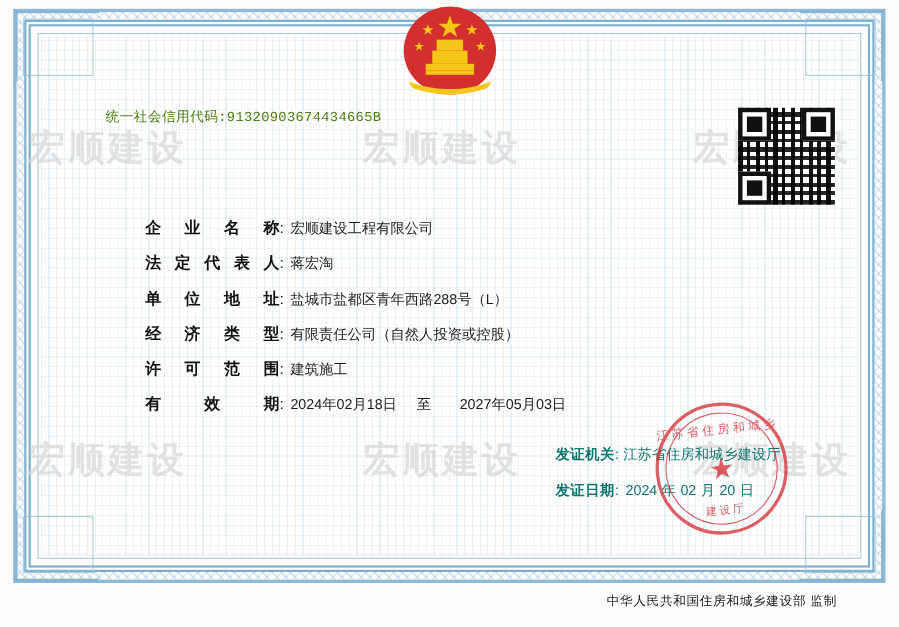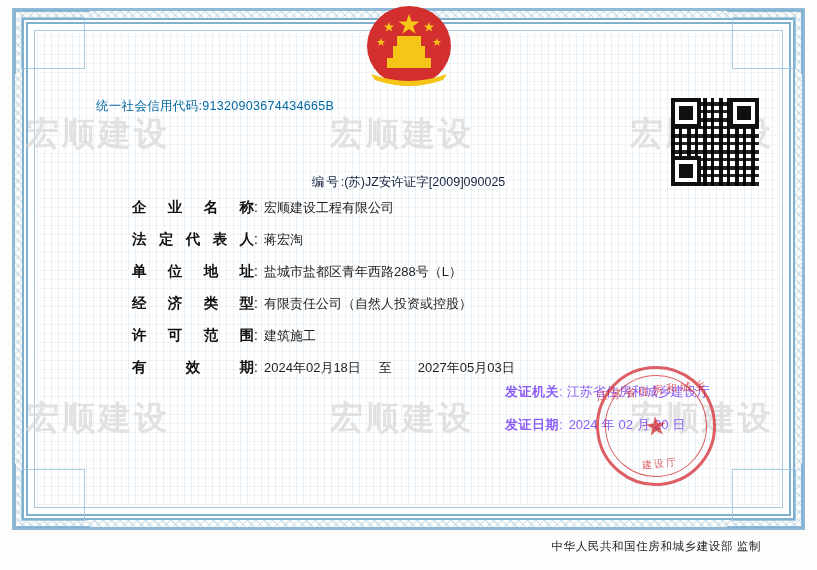--- a/index.html
+++ b/index.html
@@ -120,23 +120,24 @@
   .qr .f1 { left: 0; top: 0; }
   .qr .f2 { right: 0; top: 0; }
   .qr .f3 { left: 0; bottom: 0; }
 
   
   .credit-code {
     position: absolute;
     left: 96px;
     top: 98px;
     font-size: 12.5px;
-    color: #0369a1;
+    color: #4d7c0f;
     letter-spacing: 0.3px;
     white-space: nowrap;
+    font-family: Liberation Mono, monospace;
   }
   .main-title {
     position: absolute;
     left: 0;
     right: 0;
     top: 117px;
     text-align: center;
     font-family: "Liberation Serif", serif;
     font-size: 42px;
     font-weight: bold;
@@ -199,23 +200,23 @@
   .row .value .sep {
     margin: 0 26px 0 18px;
     font-size: 13px;
     color: #1d1d1d;
   }
 
   
   .issuer {
     position: absolute;
     left: 505px;
-    top: 383px;
+    top: 404px;
     font-size: 13px;
-    color: #8b5cf6;
+    color: #0f766e;
   }
   .issuer .line {
     display: flex;
     align-items: baseline;
     height: 33px;
     white-space: nowrap;
   }
   .issuer .ilabel {
     font-weight: bold;
     letter-spacing: 0.5px;
@@ -347,23 +348,20 @@
     <span class="finder f3">
         <i></i>
       </span>
   </div>
 
   <div class="credit-code">
     <span>统一社会信用代码</span><span>:</span><span>91320903674434665B</span>
   </div>
 
 
-  <div class="cert-number">
-    <span class="num-label">编号</span><span>:</span><span>(苏)JZ安许证字[2009]090025</span>
-  </div>
 
   <div class="fields">
 
     <div class="row">
       <div class="label">
         <span>企</span>
         <span>业</span>
         <span>名</span>
         <span>称</span>
       </div>

